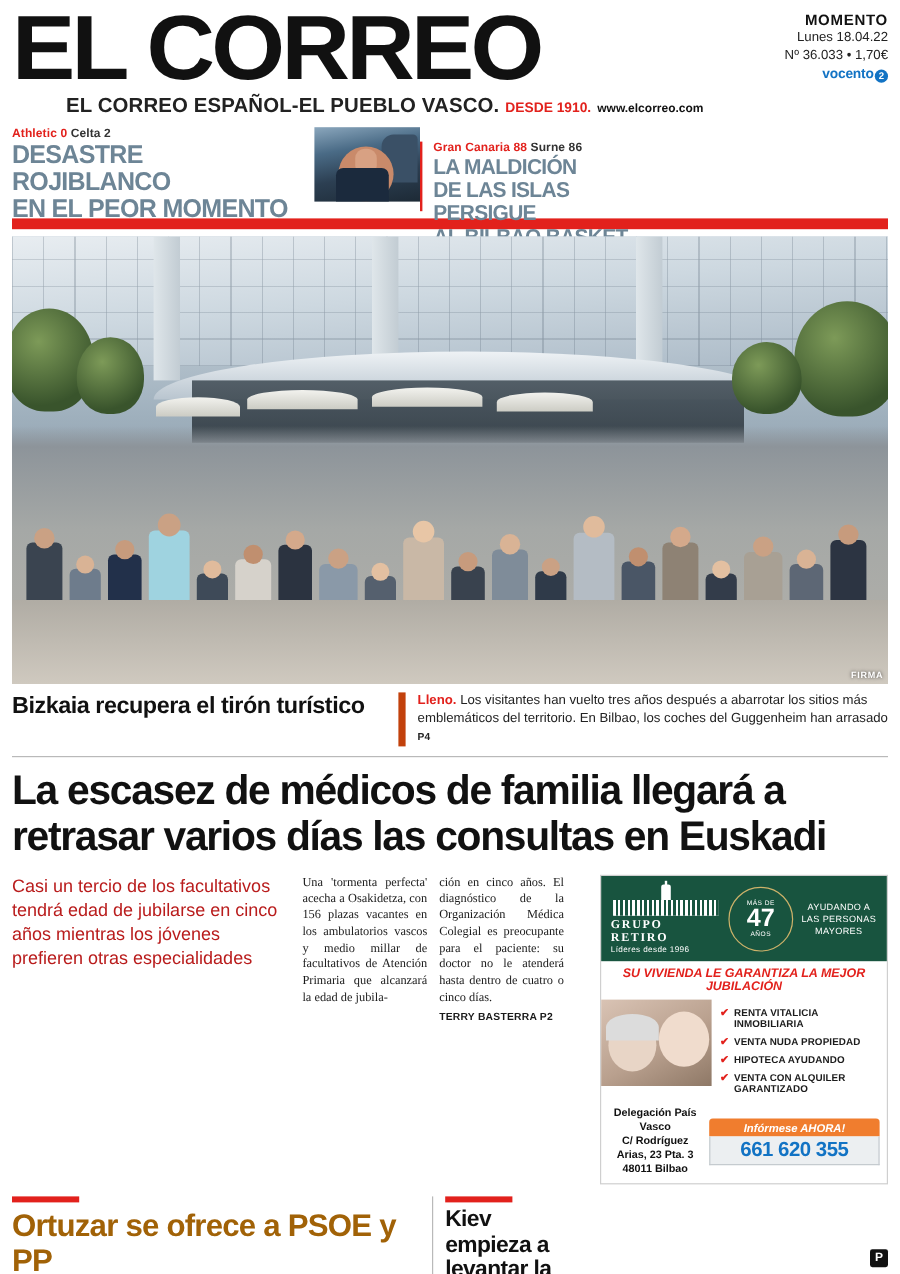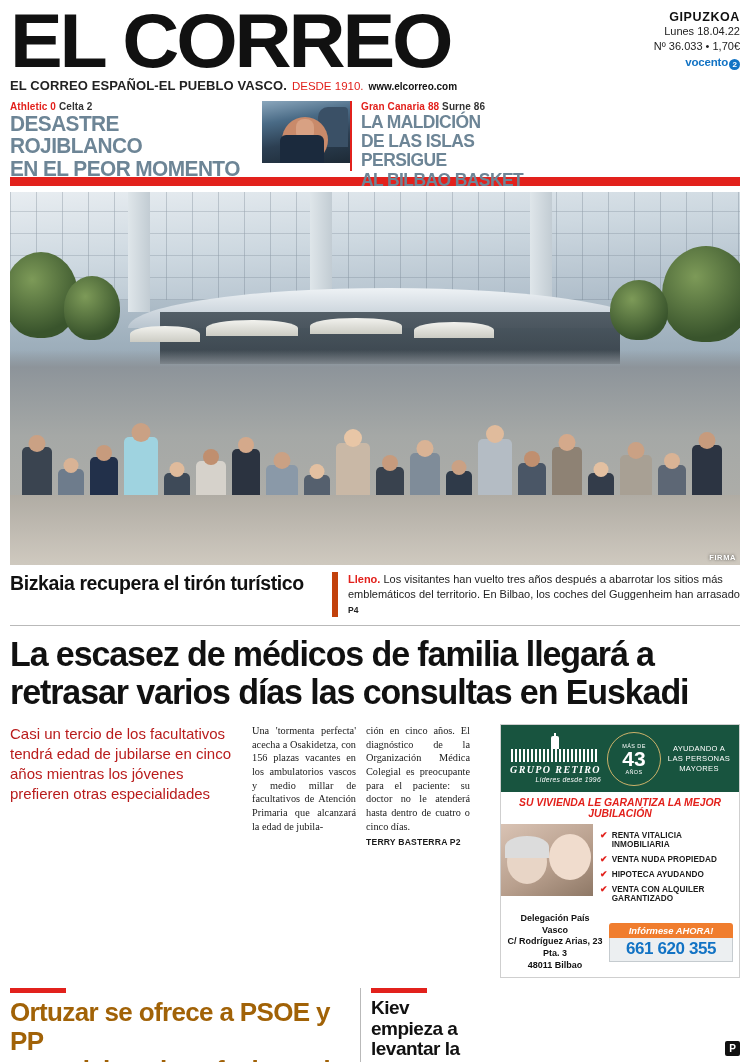--- a/index.html
+++ b/index.html
@@ -26,43 +26,43 @@
     white-space: nowrap;
   }
   .masthead-right { margin-left: auto; text-align: right; padding-top: 4px; }
   .edition-name { font-size: 12.5px; font-weight: 700; letter-spacing: .6px; color: #111; }
   .edition-date, .edition-number { font-size: 11px; color: #222; line-height: 1.35; }
   .vocento { font-size: 11.5px; font-weight: 700; color: #1273c4; letter-spacing: -0.2px; margin-top: 2px; }
   .vocento .dot { display:inline-block; width:11px; height:11px; border-radius:50%; background:#1273c4; color:#fff;
      font-size:8px; line-height:11px; text-align:center; vertical-align:-1px; margin-left:1px; }
 
   .slogan-row { padding: 2px 10px 0 10px; display: flex; align-items: baseline; gap: 5px; }
-  .slogan { font-size: 13px; font-weight: 600; letter-spacing: .1px; color: #222; }
-  .slogan-since { font-size: 11.5px; font-weight: 400; color: #e2211c; }
+  .slogan { font-size: 17px; font-weight: 600; letter-spacing: .1px; color: #222; margin-left: 45px; }
+  .slogan-since { font-size: 11.5px; font-weight: 700; color: #e2211c; }
   .slogan-web { font-size: 10px; font-weight: 700; color: #111; }
 
   
   .sports { display: flex; padding: 8px 10px 0 10px; gap: 0; height: 78px; }
   .sp-left { width: 252px; padding-right: 8px; }
   .sp-score { font-size: 10px; font-weight: 700; color: #e2211c; letter-spacing:.1px; }
   .sp-score .opp { color: #333; }
   .sp-head {
     font-size: 21.5px; font-weight: 700; color: #6d8596; line-height: 1.04;
     letter-spacing: -0.6px; transform: scaleX(0.97); transform-origin: left top; margin-top: 1px;
   }
   .sp-photo { width: 88px; height: 62px; position: relative; overflow: hidden;
     background: linear-gradient(170deg,#8ba7bd 0%,#4a6b86 30%,#2c3f52 62%,#1d2a36 100%); flex: none; }
   .sp-photo .f1 { position:absolute; width:46px; height:46px; background:#c98a6a; border-radius:50%; left:20px; top:16px; }
   .sp-photo .f2 { position:absolute; width:44px; height:34px; background:#1b2a3d; left:18px; top:34px; border-radius:6px 6px 0 0;}
   .sp-photo .f3 { position:absolute; width:18px; height:22px; background:#d8a183; left:34px; top:18px; border-radius:8px;}
   .sp-photo .f4 { position:absolute; width:30px; height:40px; background:#3a5066; right:2px; top:6px; border-radius:10px 4px 0 0;}
   .sp-mid { padding: 2px 10px 0 9px; flex: 1; }
   .sp-mid p { font-size: 11.5px; line-height: 1.33; color: #3f5566; }
   .sp-page { font-size: 8.5px; font-weight: 700; color: #111; letter-spacing: .2px; }
-  .sp-right { width: 195px; border-left: 2px solid #e2211c; padding-left: 9px; }
+  .sp-right { width: 195px; border-left: 2px solid #e2211c; padding-left: 9px; margin-top: 12px; }
   .sp-right .sp-head { font-size: 18px; line-height: 1.07; }
   .sports-rule { height: 9px; background: #e2211c; margin: 6px 10px 0 10px; }
 
   
   .mainphoto { margin: 6px 10px 0 10px; height: 373px; position: relative; overflow: hidden;
     background: linear-gradient(180deg,#c8d3dc 0%,#b9c6d0 22%,#9fb0bd 40%,#8b9aa6 58%,#7d8a94 100%); }
   .gug-roof { position:absolute; left:0; right:0; top:0; height:108px;
      background: linear-gradient(175deg,#e8edf1 0%,#cdd8e0 46%,#aab9c6 100%); }
   .gug-grid { position:absolute; left:0; right:0; top:0; height:108px; opacity:.5;
      background-image: repeating-linear-gradient(90deg, rgba(90,105,120,.55) 0 1px, transparent 1px 26px),
@@ -104,21 +104,21 @@
   .leadcols { margin: 12px 10px 0 10px; display: flex; }
   .lc-sub { width: 242px; padding-right: 12px; font-size: 15px; line-height: 1.33; color: #b91c1c; font-weight: 400; }
   .lc-body { width: 228px; display: flex; gap: 10px; padding-right: 10px; }
   .lc-body .col { flex: 1; font-family: "Liberation Serif", serif; font-size: 10.3px; line-height: 1.33;
      color: #1a1a1a; text-align: justify; }
   .byline { font-family:"Liberation Sans", sans-serif; font-size: 8.6px; font-weight: 700; letter-spacing: .2px; margin-top: 3px; }
 
   
   .ad { width: 240px; margin-left: auto; border: 1px solid #cfcfcf; background:#fff; }
   .ad-top { background: #18543f; padding: 7px 8px 6px 8px; display:flex; align-items:center; gap:6px; }
-  .ad-logo { width: 92px; text-align:right; color:#fff;font-style:italic; }
+  .ad-logo { width: 92px; text-align:left; color:#fff; }
   .ad-bld { height: 26px; position: relative; }
   .ad-bld .base { position:absolute; bottom:0; left:2px; right:2px; height:13px; background:#fff;
      background-image: repeating-linear-gradient(90deg,#fff 0 2px,#18543f 2px 4px); }
   .ad-bld .top { position:absolute; top:0; left:50%; transform:translateX(-50%); width:8px; height:14px; background:#fff; border-radius:2px 2px 0 0;}
   .ad-bld .cap { position:absolute; top:-3px; left:50%; transform:translateX(-50%); width:2px; height:6px; background:#fff;}
   .ad-name { font-size: 10px; letter-spacing: 1.4px; font-weight: 700; margin-top:2px; font-family:"Liberation Serif",serif;}
   .ad-since { font-size: 6.8px; letter-spacing: .3px; margin-top: 1px; }
   .ad-badge { width: 54px; height: 54px; border: 1.5px solid #cdb26a; border-radius: 50%;
      color:#fff; text-align:center; display:flex; flex-direction:column; justify-content:center; }
   .ad-badge .s1 { font-size: 5.5px; letter-spacing: .4px; }
@@ -131,21 +131,21 @@
      position:relative; overflow:hidden; }
   .ad-photo .h1x { position:absolute; width:40px; height:44px; background:#e8d5c6; border-radius:50%; left:6px; top:16px;}
   .ad-photo .h2x { position:absolute; width:42px; height:46px; background:#f0dccd; border-radius:50%; right:2px; top:10px;}
   .ad-photo .hair { position:absolute; width:44px; height:22px; background:#dcdcdc; border-radius:50% 50% 0 0; left:4px; top:12px;}
   .ad-list { flex:1; padding: 7px 4px 0 7px; }
   .ad-list li { list-style:none; font-size: 8.2px; font-weight:700; color:#1c1c1c; letter-spacing:.1px;
      margin-bottom: 6px; display:flex; gap:4px; align-items:flex-start;}
   .chk { color:#e2211c; font-size:9px; font-weight:700; line-height:1; }
   .ad-bot { display:flex; align-items:center; padding: 4px 6px 6px 6px; gap:6px;}
   .ad-addr { font-size: 9px; font-weight:700; line-height:1.3; text-align:center; flex:1; color:#111;}
-  .ad-cta { width: 124px; }
+  .ad-cta { width: 142px; }
   .ad-cta-top { background:#f07d2e; color:#fff; font-size:9.4px; font-weight:700; font-style:italic;
      text-align:center; padding:2px 0; border-radius:3px 3px 0 0; }
   .ad-phone { background:#eceff1; border:1px solid #c5cbcf; border-top:none; color:#1273c4;
      font-size:17px; font-weight:700; text-align:center; letter-spacing:-0.4px; padding:1px 0 2px 0; }
   .ad-foot { background:#18543f; color:#fff; text-align:center; padding: 4px 2px 5px 2px; }
   .ad-foot .l1 { font-size: 7px; letter-spacing:.2px; }
   .ad-foot .l2 { font-size: 8.4px; font-weight:700; color:#f0c84a; margin-top:2px; letter-spacing:.3px;}
 
   
   .bottom { margin: 0 10px; display: flex; }
@@ -158,21 +158,21 @@
      background:#111; color:#fff; font-size:10px; font-weight:700; text-align:center; line-height:15px; border-radius:2px; }
 </style>
 </head>
 <body>
 
 <div class="page">
 
   <div class="masthead">
     <div class="masthead-title">EL CORREO</div>
     <div class="masthead-right">
-      <div class="edition-name">GIPUZKOA</div>
+      <div class="edition-name">MOMENTO</div>
       <div class="edition-date">Lunes 18.04.22</div>
       <div class="edition-number">Nº 36.033 • 1,70€</div>
       <div class="vocento"><span>vocento</span><span class="dot">2</span></div>
     </div>
   </div>
 
   <div class="slogan-row">
     <span class="slogan">EL CORREO ESPAÑOL-EL PUEBLO VASCO.</span>
     <span class="slogan-since">DESDE 1910.</span>
     <span class="slogan-web">www.elcorreo.com</span>
@@ -333,21 +333,21 @@
           <div class="ad-bld">
             <span class="cap"></span>
               <span class="top"></span>
               <span class="base"></span>
           </div>
           <div class="ad-name">GRUPO RETIRO</div>
           <div class="ad-since">Líderes desde 1996</div>
         </div>
         <div class="ad-badge">
           <div class="s1">MÁS DE</div>
-          <div class="s2">43</div>
+          <div class="s2">47</div>
           <div class="s3">AÑOS</div>
         </div>
         <div class="ad-tag">AYUDANDO A LAS PERSONAS MAYORES</div>
       </div>
       <div class="ad-claim">SU VIVIENDA LE GARANTIZA LA MEJOR JUBILACIÓN</div>
       <div class="ad-mid">
         <div class="ad-photo">
           <div class="h1x"></div>
             <div class="h2x"></div>
             <div class="hair"></div>

